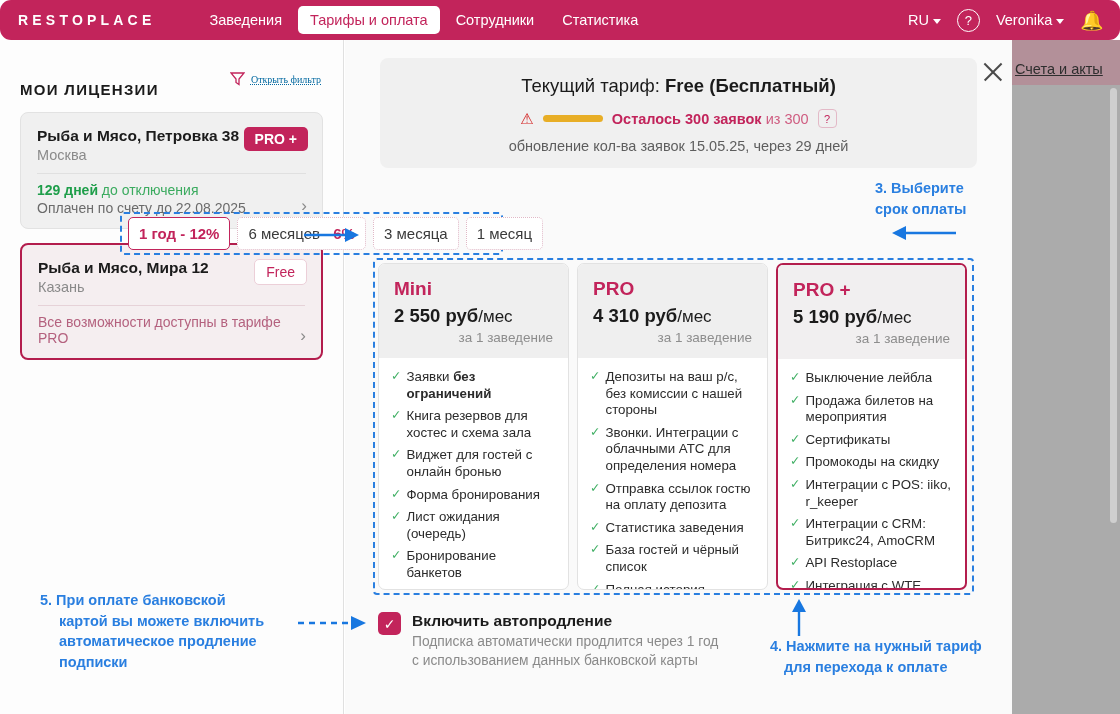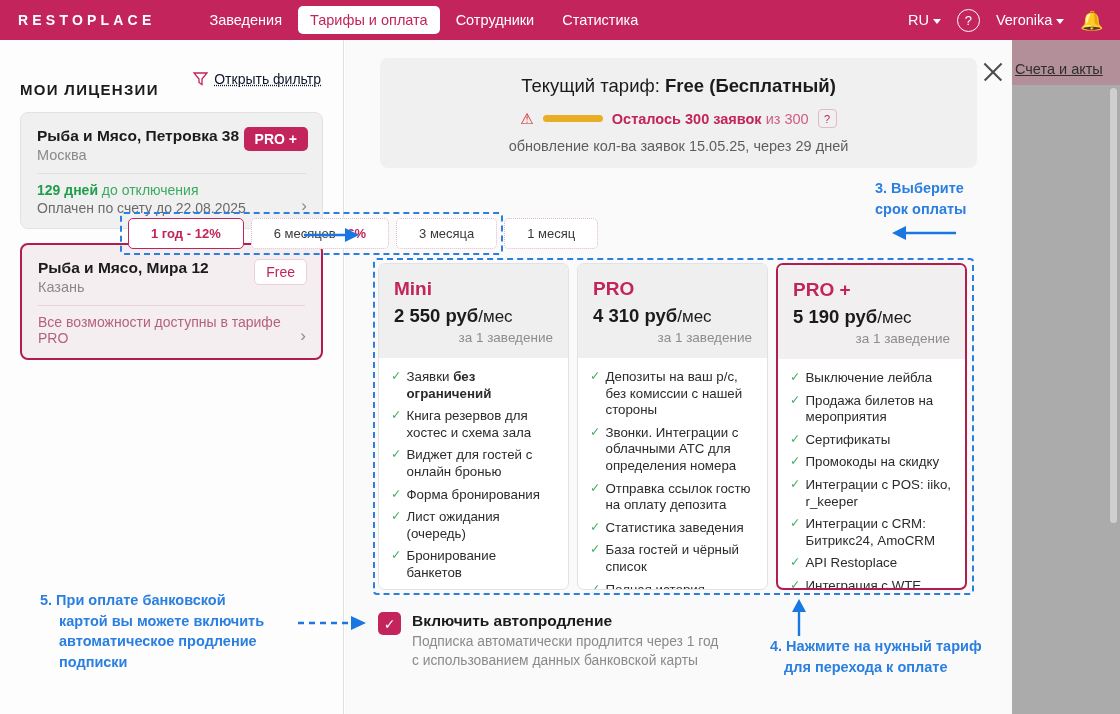--- a/index.html
+++ b/index.html
@@ -26,21 +26,21 @@
     white-space:nowrap;
   }
   .behind-scroll {
     position:absolute; left:1110px; top:88px; width:7px; height:435px;
     background:#cfcfcf; border-radius:4px;
   }
 
   
   .header {
     position:absolute; left:0; top:0; width:1120px; height:40px;
-    background:#c2245b; display:flex; align-items:center;
+    background:#c2245b; display:flex; align-items:center;border-radius:11px;
   }
   .logo {
     margin-left:18px; color:#fff; font-size:14px; font-weight:bold;
     letter-spacing:4.2px;
   }
   .nav { display:flex; align-items:center; margin-left:42px; gap:4px; }
   .nav-item {
     color:#fff; font-size:14.5px; padding:6px 12px; border-radius:5px;
     white-space:nowrap; cursor:pointer;
   }
@@ -65,22 +65,22 @@
     position:absolute; left:0; top:40px; width:344px; height:674px;
     background:#fdfdfd; border-right:1px solid #e0e0e0;
   }
   .lp-head {
     display:flex; align-items:center; justify-content:space-between;
     padding:20px 22px 0 20px;
   }
   .lp-title { font-size:15px; font-weight:bold; letter-spacing:1.3px;
     color:#1b1b1b; text-transform:uppercase;margin-top:21px; }
   .lp-filter { display:flex; align-items:center; gap:6px; cursor:pointer; }
-  .lp-filter .lbl { color:#0f172a; font-size:14px;
-    text-decoration:underline; text-decoration-style:dotted; }
+  .lp-filter .lbl { color:#0369a1; font-size:10px;
+    text-decoration:underline; text-decoration-style:dotted;font-family:Liberation Serif, serif; }
 
   .lic-card {
     position:relative; margin:14px 20px 0 20px; border-radius:8px;
     padding:14px 16px 12px 16px; background:#f0f0f0; border:1px solid #e2e2e2;
     cursor:pointer;
   }
   .lic-card.sel { background:#f5eef0; border:2px solid #b31d4d; }
   .lic-name { font-size:15.5px; font-weight:bold; color:#1b1b1b; }
   .lic-city { font-size:14.5px; color:#8a8a8a; margin-top:2px; }
   .lic-sep { height:1px; background:#e0e0e0; margin:10px 0 8px 0; }
@@ -139,21 +139,21 @@
   }
   .status-sub { font-size:14.5px; color:#5e5e5e; margin-top:10px; }
 
   
   .period-wrap {
     position:absolute; left:120px; top:212px; width:383px; height:43px;
     border:2px dashed #2a7fe0; border-radius:4px;
     display:flex; align-items:center; padding:0 6px; gap:7px;
   }
   .period {
-    font-size:13px; padding:7px 22px; border-radius:5px;
+    font-size:15px; padding:7px 10px; border-radius:5px;
     border:1px dotted #e0b8c6; color:#3a3a3a; background:#fff; cursor:pointer;
     white-space:nowrap;
   }
   .period.active {
     border:1.5px solid #c2245b; border-style:solid;
     color:#c2245b; font-weight:bold;
   }
   .period .disc { color:#c2245b; font-weight:bold; }
 
   

